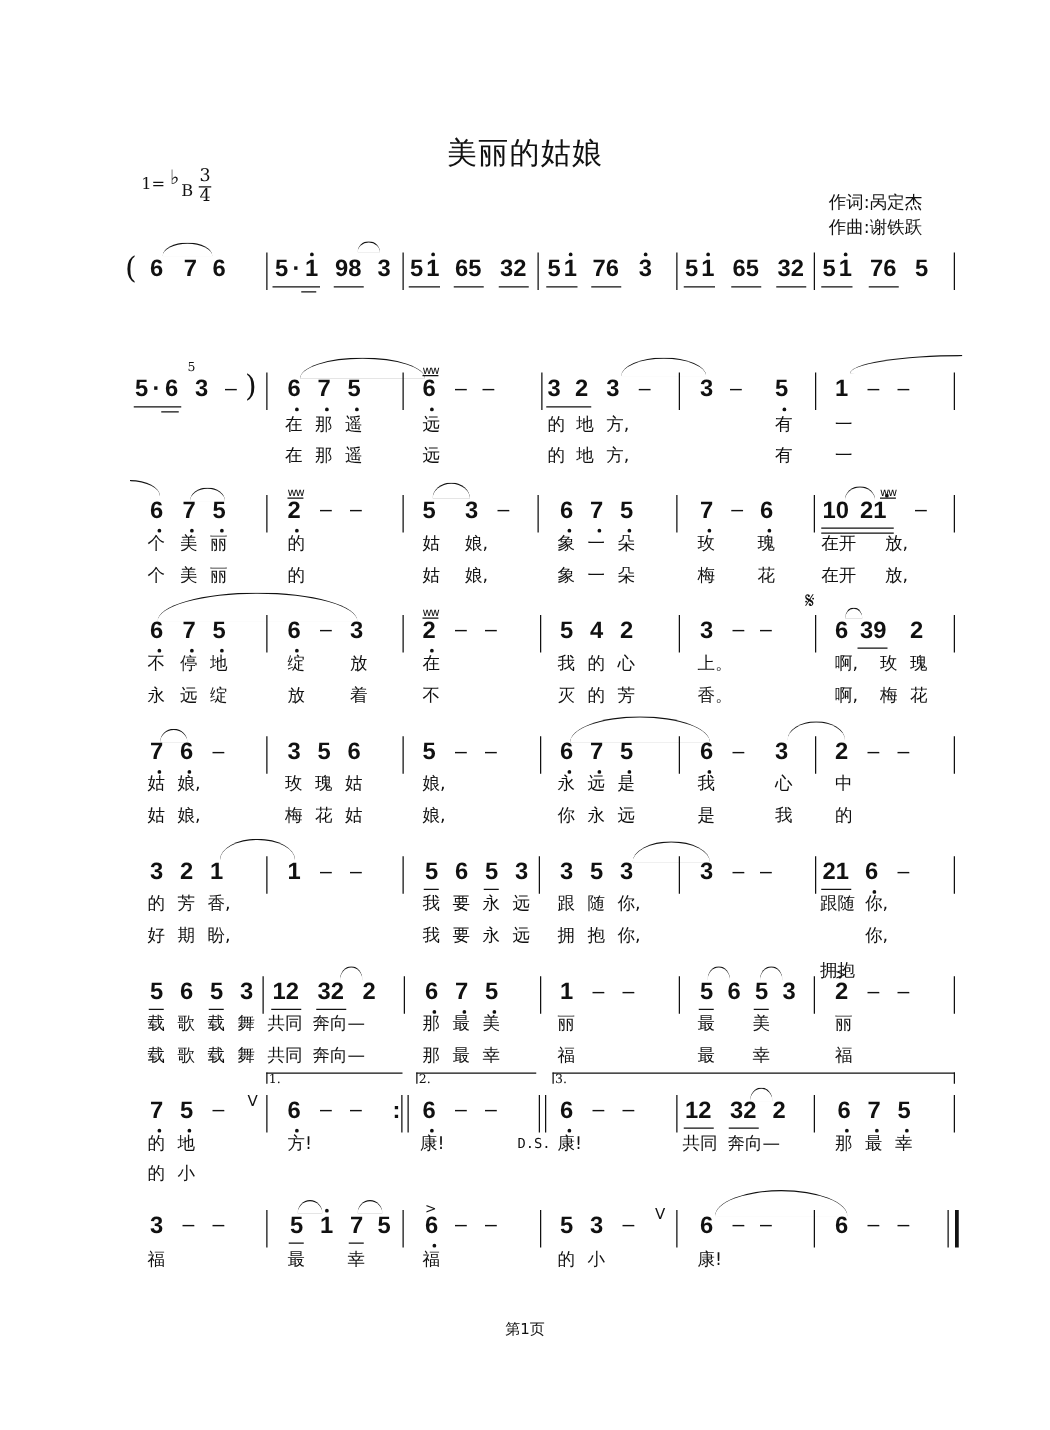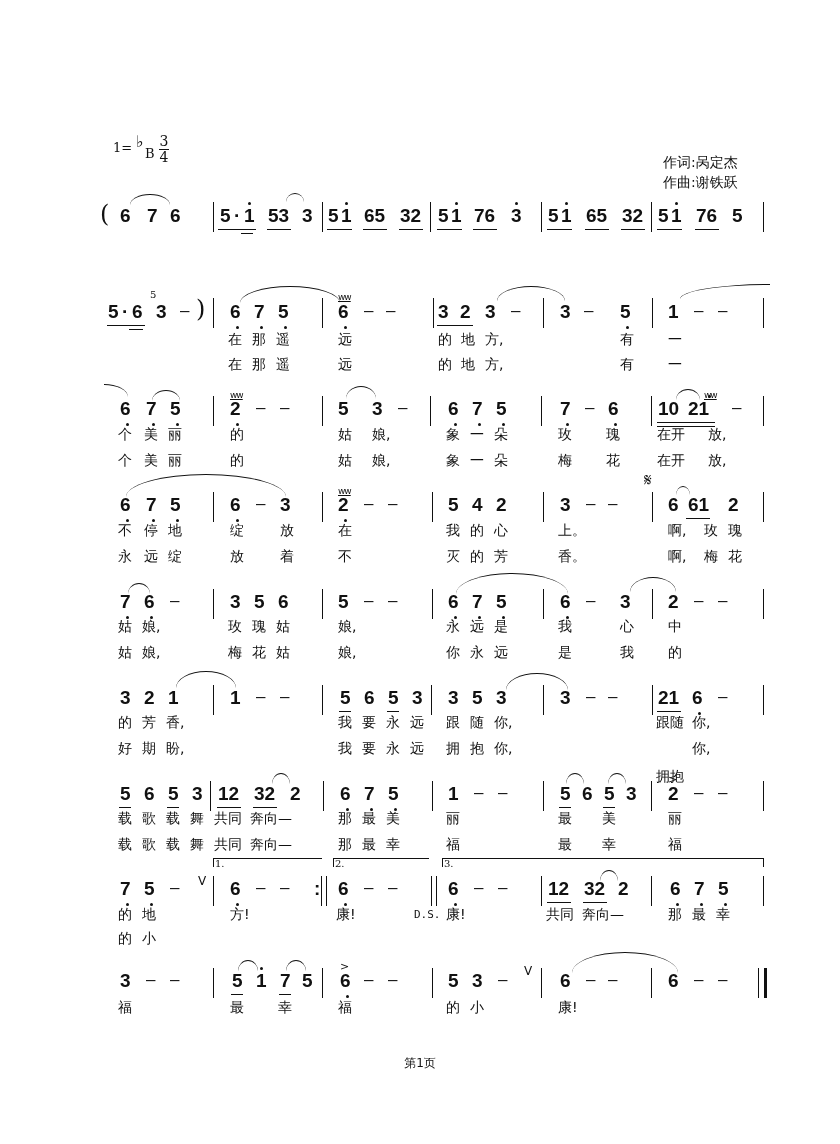--- a/index.html
+++ b/index.html
@@ -31,20 +31,21 @@
   .footer { position: absolute; top: 1055px; left: 0; width: 840px; text-align: center; font-size: 12px; }
   .accent { position: absolute; font-size: 11px; }
   .breath { position: absolute; font-size: 12px; font-family: "DejaVu Sans", sans-serif; }
   .trill { position: absolute; font-size: 9px; letter-spacing: -1px; text-decoration: underline; }
 </style>
 </head>
 <body>
 
 <div class="page">
 
+  <div class="title">美丽的姑娘</div>
 
   <div class="key">
     <span>1=</span>
     <span class="flat">♭</span>
     <span class="b">B</span>
     <span class="ts">
       <div>3</div>
       <div style="border-top:1px solid #111;width:10px;margin:0 auto;"></div>
       <div>4</div>
     </span>
@@ -63,21 +64,21 @@
       <span class="n" style="left:147px;top:5px;">7</span>
       <span class="n" style="left:170px;top:5px;">6</span>
     <div class="barline" style="left:213px;top:2px;height:30px;"></div>
     <span class="n" style="left:220px;top:5px;">5</span>
       <span class="n" style="left:234px;top:5px;font-weight:bold;">·</span>
       <span class="n" style="left:244px;top:5px;">1</span>
     <div class="dot" style="left:248px;top:2px;"></div>
     <div class="ul" style="left:218px;top:29px;width:38px;"></div>
     <div class="ul" style="left:241px;top:33px;width:12px;"></div>
     <div class="slur" style="left:286px;top:-7px;width:18px;height:8px;"></div>
-    <span class="n" style="left:268px;top:5px;">53</span>
+    <span class="n" style="left:268px;top:5px;">98</span>
     <div class="ul" style="left:267px;top:29px;width:24px;"></div>
     <span class="n" style="left:302px;top:5px;">3</span>
     <div class="barline" style="left:322px;top:2px;height:30px;"></div>
     <span class="n" style="left:328px;top:5px;">5</span>
       <span class="n" style="left:341px;top:5px;">1</span>
       <div class="dot" style="left:345px;top:2px;"></div>
     <div class="ul" style="left:327px;top:29px;width:25px;"></div>
     <span class="n" style="left:364px;top:5px;">65</span>
       <div class="ul" style="left:363px;top:29px;width:24px;"></div>
     <span class="n" style="left:400px;top:5px;">32</span>
@@ -274,21 +275,21 @@
       <span class="n" style="left:472px;top:2px;">4</span>
       <span class="n" style="left:496px;top:2px;">2</span>
     <div class="barline" style="left:543px;top:0px;height:30px;"></div>
     <span class="n" style="left:560px;top:2px;">3</span>
       <span class="dash" style="left:586px;top:2px;">–</span>
       <span class="dash" style="left:608px;top:2px;">–</span>
     <span class="n" style="left:644px;top:-22px;font-weight:normal;font-size:18px;">𝄋</span>
     <div class="barline" style="left:652px;top:0px;height:30px;"></div>
     <div class="slur" style="left:676px;top:-6px;width:14px;height:8px;"></div>
     <span class="n" style="left:668px;top:2px;">6</span>
-      <span class="n" style="left:688px;top:2px;">61</span>
+      <span class="n" style="left:688px;top:2px;">39</span>
     <div class="ul" style="left:686px;top:26px;width:24px;"></div>
     <span class="n" style="left:728px;top:2px;">2</span>
     <div class="barline" style="left:763px;top:0px;height:30px;"></div>
     <span class="lyr" style="left:118px;top:30px;">不</span>
       <span class="lyr" style="left:144px;top:30px;">停</span>
       <span class="lyr" style="left:168px;top:30px;">地</span>
       <span class="lyr" style="left:230px;top:30px;">绽</span>
     <span class="lyr" style="left:280px;top:30px;">放</span>
       <span class="lyr" style="left:338px;top:30px;">在</span>
       <span class="lyr" style="left:446px;top:30px;">我</span>

